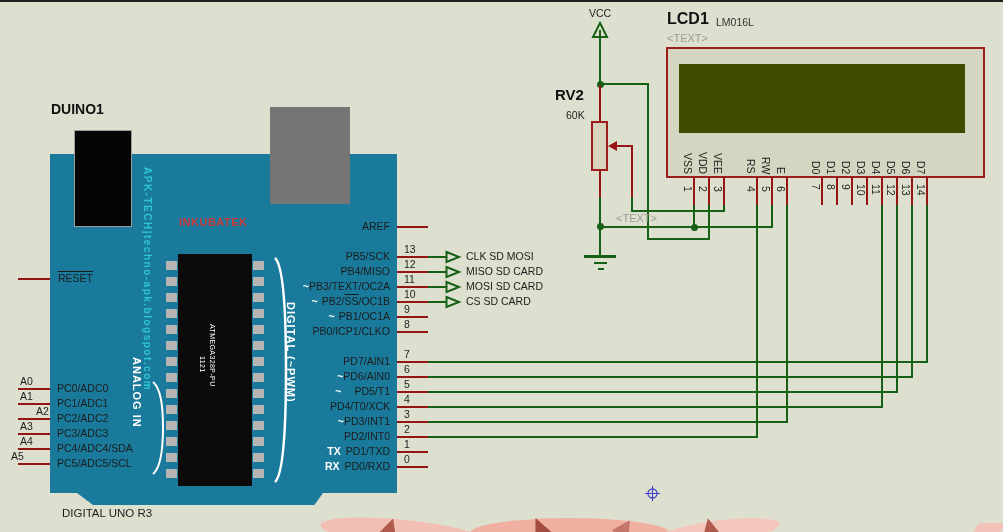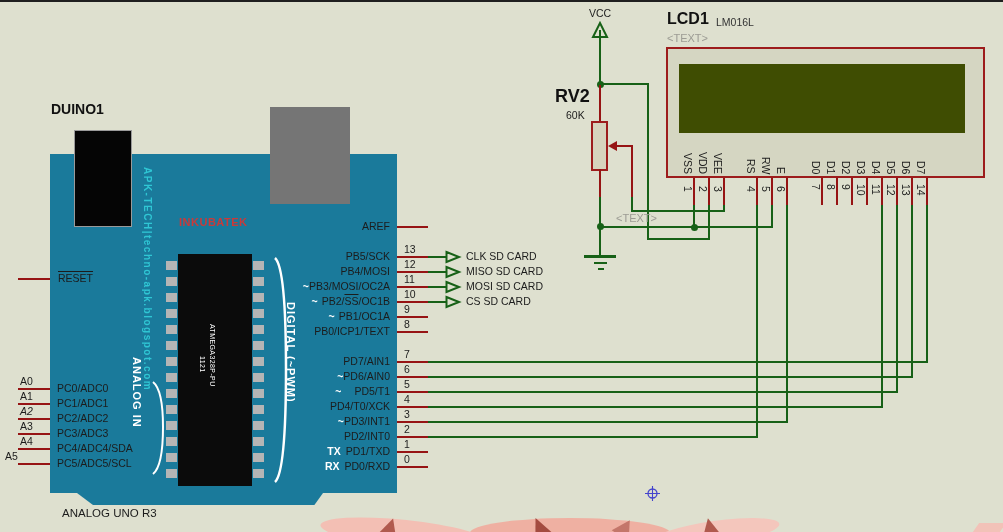--- a/index.html
+++ b/index.html
@@ -32,21 +32,21 @@
 
   <div class="abs" style="left:50px;top:154px;width:347px;height:339px;background:#1a7a9b;"></div>
   <div class="abs" style="left:77px;top:493px;width:246px;height:12px;background:#1a7a9b;
               clip-path:polygon(0 0,100% 0,96.5% 100%,6.5% 100%);"></div>
 
   <div class="abs" style="left:74px;top:130px;width:56px;height:95px;background:#050505;border:1px solid #9a9a9a;"></div>
 
   <div class="abs" style="left:270px;top:107px;width:80px;height:97px;background:#757575;"></div>
 
   <div class="abs ref" style="left:51px;top:101px;">DUINO1</div>
-  <div class="lbl" style="left:62px;top:507px;font-size:11.5px;">ANALOG UNO R3</div>
+  <div class="lbl" style="left:62px;top:507px;font-size:11.5px;">DIGITAL UNO R3</div>
 
   <div class="vtx" style="left:142px;top:167px;font-size:10px;font-weight:bold;color:#2fc6d4;letter-spacing:1.5px;">APK-TECH|techno-apk.blogspot.com</div>
   <div class="lbl" style="left:179px;top:216px;font-weight:bold;color:#c93a3a;font-size:11px;letter-spacing:.5px;">INKUBATEK</div>
 
   <div class="abs" style="left:178px;top:254px;width:74px;height:232px;background:#0b0b0b;"></div>
 
   <div>
     <div class="abs" style="left:166px;top:261px;width:11px;height:9px;background:#b5b5b5;"></div>
     <div class="abs" style="left:166px;top:277px;width:11px;height:9px;background:#b5b5b5;"></div>
     <div class="abs" style="left:166px;top:293px;width:11px;height:9px;background:#b5b5b5;"></div>
@@ -92,58 +92,58 @@
   <div class="lbl ovl" style="left:58px;top:272px;">RESET</div>
 
   <div class="wr" style="left:18px;top:388px;width:32px;height:2px;"></div>
   <div class="wr" style="left:18px;top:403px;width:32px;height:2px;"></div>
   <div class="wr" style="left:18px;top:418px;width:32px;height:2px;"></div>
   <div class="wr" style="left:18px;top:433px;width:32px;height:2px;"></div>
   <div class="wr" style="left:18px;top:448px;width:32px;height:2px;"></div>
   <div class="wr" style="left:18px;top:463px;width:32px;height:2px;"></div>
   <div class="num" style="left:20px;top:376px;">A0</div>
   <div class="num" style="left:20px;top:391px;">A1</div>
-  <div class="num" style="left:20px;top:406px;font-style:italic;">A2</div>
+  <div class="num" style="left:36px;top:406px;">A2</div>
   <div class="num" style="left:20px;top:421px;">A3</div>
   <div class="num" style="left:20px;top:436px;">A4</div>
-  <div class="num" style="left:5px;top:451px;">A5</div>
+  <div class="num" style="left:11px;top:451px;">A5</div>
   <div class="lbl" style="left:57px;top:382px;">PC0/ADC0</div>
   <div class="lbl" style="left:57px;top:397px;">PC1/ADC1</div>
   <div class="lbl" style="left:57px;top:412px;">PC2/ADC2</div>
   <div class="lbl" style="left:57px;top:427px;">PC3/ADC3</div>
   <div class="lbl" style="left:57px;top:442px;">PC4/ADC4/SDA</div>
   <div class="lbl" style="left:57px;top:457px;">PC5/ADC5/SCL</div>
 
   <div class="rrow" style="top:220px;">
       <span>AREF</span>
     </div>
   <div class="wr" style="left:397px;top:226px;width:31px;height:2px;"></div>
 
   <div class="rrow" style="top:250px;">
       <span>PB5/SCK</span>
     </div>
   <div class="rrow" style="top:265px;">
-      <span>PB4/MOSI</span>
+      <span>PB4/MISO</span>
     </div>
   <div class="rrow" style="top:280px;">
       <span class="pwm">~</span>
-      <span>PB3/MOSI/OC2A</span>
+      <span>PB3/TEXT/OC2A</span>
     </div>
   <div class="rrow" style="top:295px;">
       <span class="pwm" style="margin-right:4px;">~</span>
       <span>PB2/</span>
       <span class="ovl">SS</span>
       <span>/OC1B</span>
     </div>
   <div class="rrow" style="top:310px;">
       <span class="pwm" style="margin-right:4px;">~</span>
       <span>PB1/OC1A</span>
     </div>
   <div class="rrow" style="top:325px;">
-      <span>PB0/ICP1/TEXT</span>
+      <span>PB0/ICP1/CLKO</span>
     </div>
   <div class="rrow" style="top:355px;">
       <span>PD7/AIN1</span>
     </div>
   <div class="rrow" style="top:370px;">
       <span class="pwm">~</span>
       <span>PD6/AIN0</span>
     </div>
   <div class="rrow" style="top:385px;">
       <span class="pwm" style="margin-right:13px;">~</span>
@@ -207,21 +207,21 @@
     </svg>
   <svg class="abs" style="left:445px;top:265px;" width="17" height="14">
       <polygon points="1.5,2 14,7 1.5,12" fill="none" stroke="#176117" stroke-width="2"></polygon>
     </svg>
   <svg class="abs" style="left:445px;top:280px;" width="17" height="14">
       <polygon points="1.5,2 14,7 1.5,12" fill="none" stroke="#176117" stroke-width="2"></polygon>
     </svg>
   <svg class="abs" style="left:445px;top:295px;" width="17" height="14">
       <polygon points="1.5,2 14,7 1.5,12" fill="none" stroke="#176117" stroke-width="2"></polygon>
     </svg>
-  <div class="lbl" style="left:466px;top:250px;">CLK SD CARD</div>
+  <div class="lbl" style="left:466px;top:250px;">CLK SD MOSI</div>
   <div class="lbl" style="left:466px;top:265px;">MISO SD CARD</div>
   <div class="lbl" style="left:466px;top:280px;">MOSI SD CARD</div>
   <div class="lbl" style="left:466px;top:295px;">CS SD CARD</div>
 
   <div class="wg" style="left:428px;top:361px;width:500px;height:2px;"></div>
   <div class="wg" style="left:428px;top:376px;width:485px;height:2px;"></div>
   <div class="wg" style="left:428px;top:391px;width:470px;height:2px;"></div>
   <div class="wg" style="left:428px;top:406px;width:455px;height:2px;"></div>
   <div class="wg" style="left:428px;top:421px;width:360px;height:2px;"></div>
   <div class="wg" style="left:428px;top:436px;width:330px;height:2px;"></div>
@@ -294,21 +294,21 @@
   <div class="wg" style="left:647px;top:83px;width:2px;height:157px;"></div>
   <div class="dot" style="left:691px;top:224px;"></div>
 
   <div class="lbl" style="left:589px;top:7px;color:#222;">VCC</div>
   <svg class="abs" style="left:591px;top:21px;" width="18" height="18">
     <path d="M9,2 L16,16 L2,16 Z M9,9 L9,17" stroke="#176117" stroke-width="2" fill="none"></path>
   </svg>
   <div class="wg" style="left:599px;top:36px;width:2px;height:49px;"></div>
   <div class="dot" style="left:597px;top:81px;"></div>
   <div class="wr" style="left:599px;top:85px;width:2px;height:38px;"></div>
-  <div class="abs ref" style="left:555px;top:86px;font-size:18px;">RV2</div>
+  <div class="abs ref" style="left:555px;top:86px;font-size:15px;">RV2</div>
   <div class="lbl" style="left:566px;top:109px;">60K</div>
   <div class="abs" style="left:591px;top:121px;width:17px;height:50px;background:#d7d3bd;border:2px solid #9d1c1c;box-sizing:border-box;"></div>
   <div class="abs tri-r" style="left:608px;top:141px;border-right:9px solid #961414;"></div>
   <div class="wr" style="left:616px;top:145px;width:17px;height:2px;"></div>
   <div class="wr" style="left:631px;top:145px;width:2px;height:53px;"></div>
   <div class="wg" style="left:631px;top:197px;width:2px;height:15px;"></div>
   <div class="wr" style="left:599px;top:169px;width:2px;height:29px;"></div>
   <div class="wg" style="left:599px;top:197px;width:2px;height:31px;"></div>
   <div class="dot" style="left:597px;top:223px;"></div>
   <div class="lbl gray" style="left:616px;top:212px;font-size:11px;">&lt;TEXT&gt;</div>

